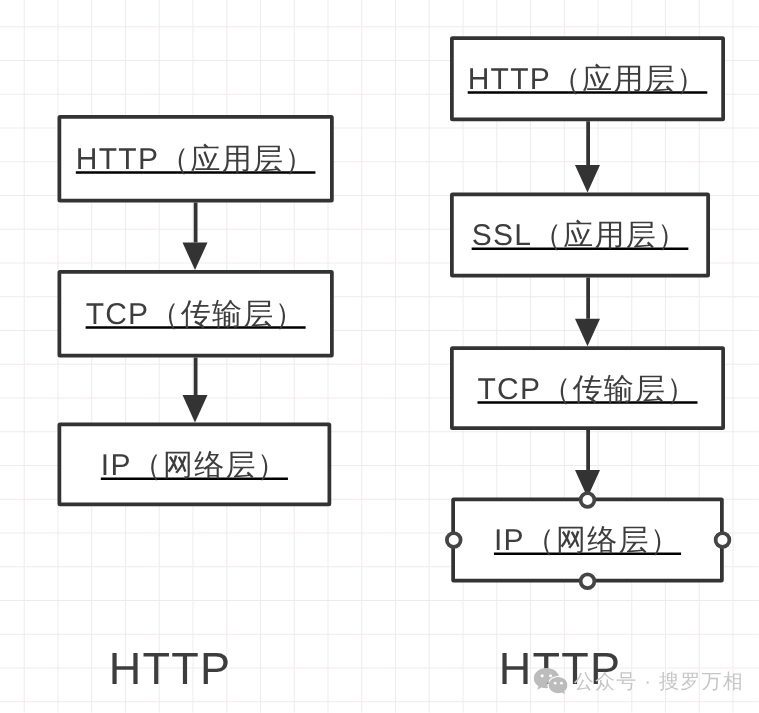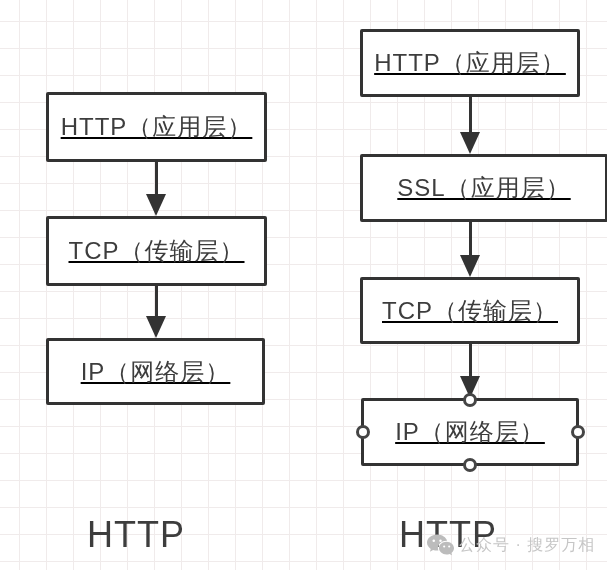--- a/index.html
+++ b/index.html
@@ -124,21 +124,21 @@
 
   <div class="fbox" style="left:360px; top:29px; width:220px; height:68px;">
     <span class="fbox-label">HTTP（应用层）</span>
   </div>
 
   <div class="arrow" style="left:460px; top:97px; height:57px;">
     <div class="shaft"></div>
     <div class="head"></div>
   </div>
 
-  <div class="fbox" style="left:360px; top:154px; width:248px; height:68px;">
+  <div class="fbox" style="left:360px; top:154px; width:208px; height:68px;">
     <span class="fbox-label">SSL（应用层）</span>
   </div>
 
   <div class="arrow" style="left:460px; top:222px; height:55px;">
     <div class="shaft"></div>
     <div class="head"></div>
   </div>
 
   <div class="fbox" style="left:360px; top:277px; width:220px; height:67px;">
     <span class="fbox-label">TCP（传输层）</span>

